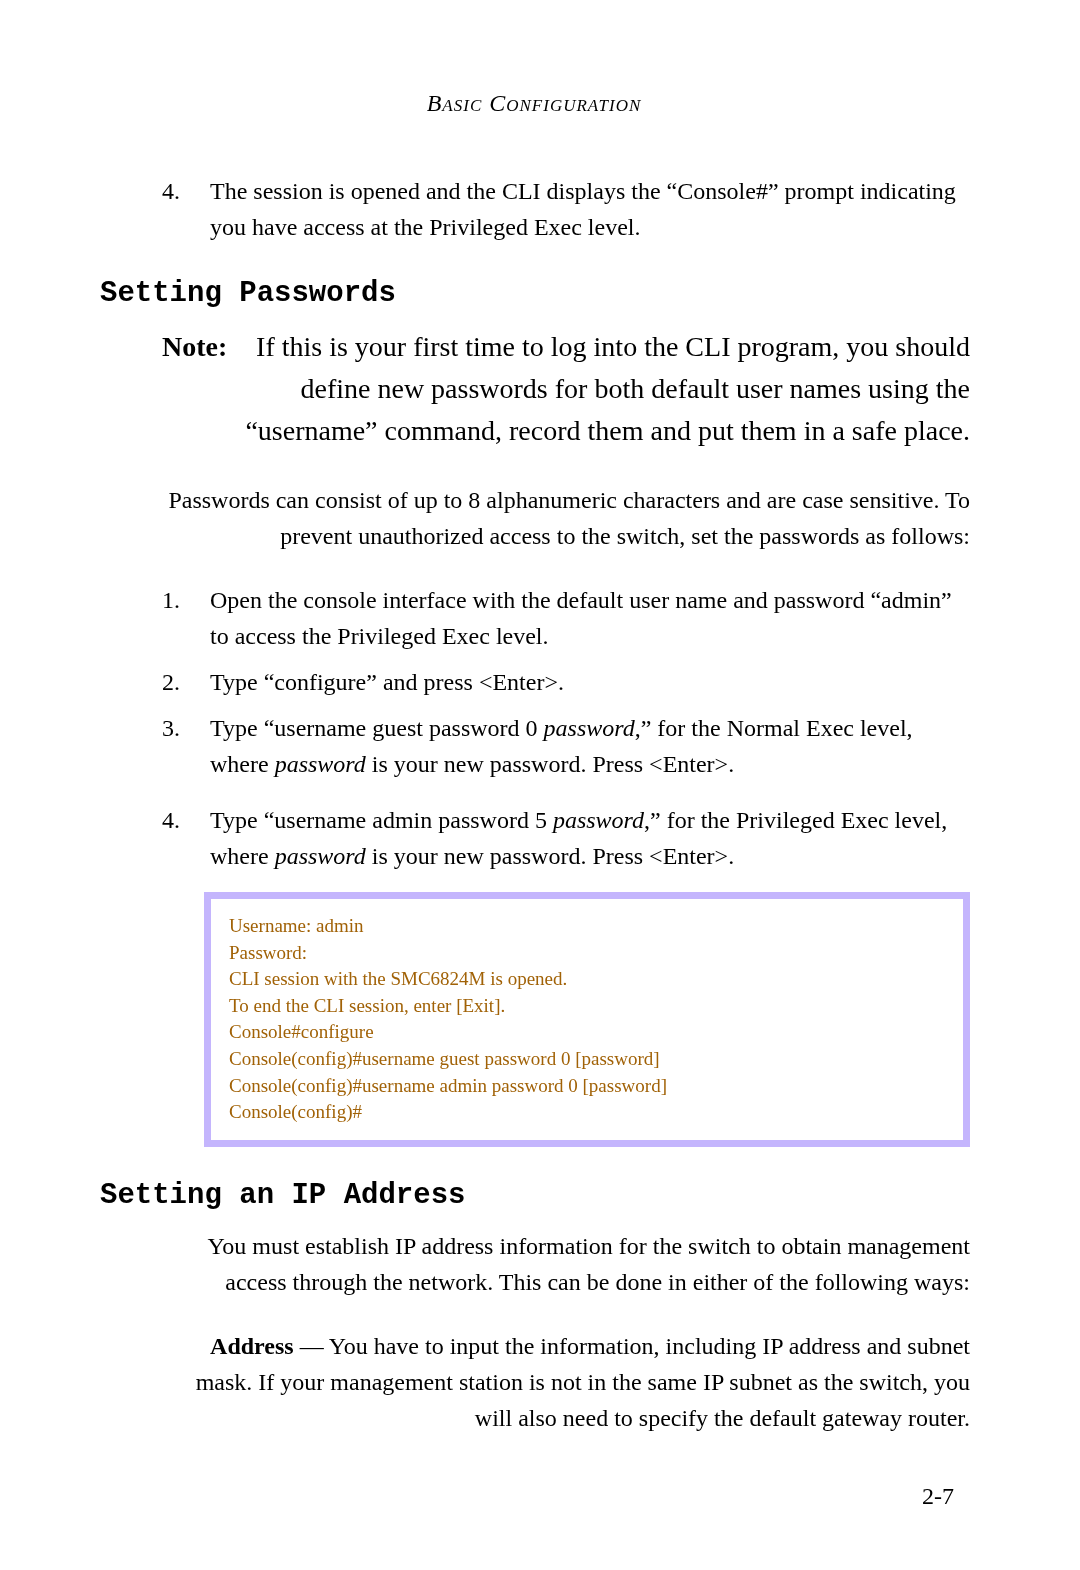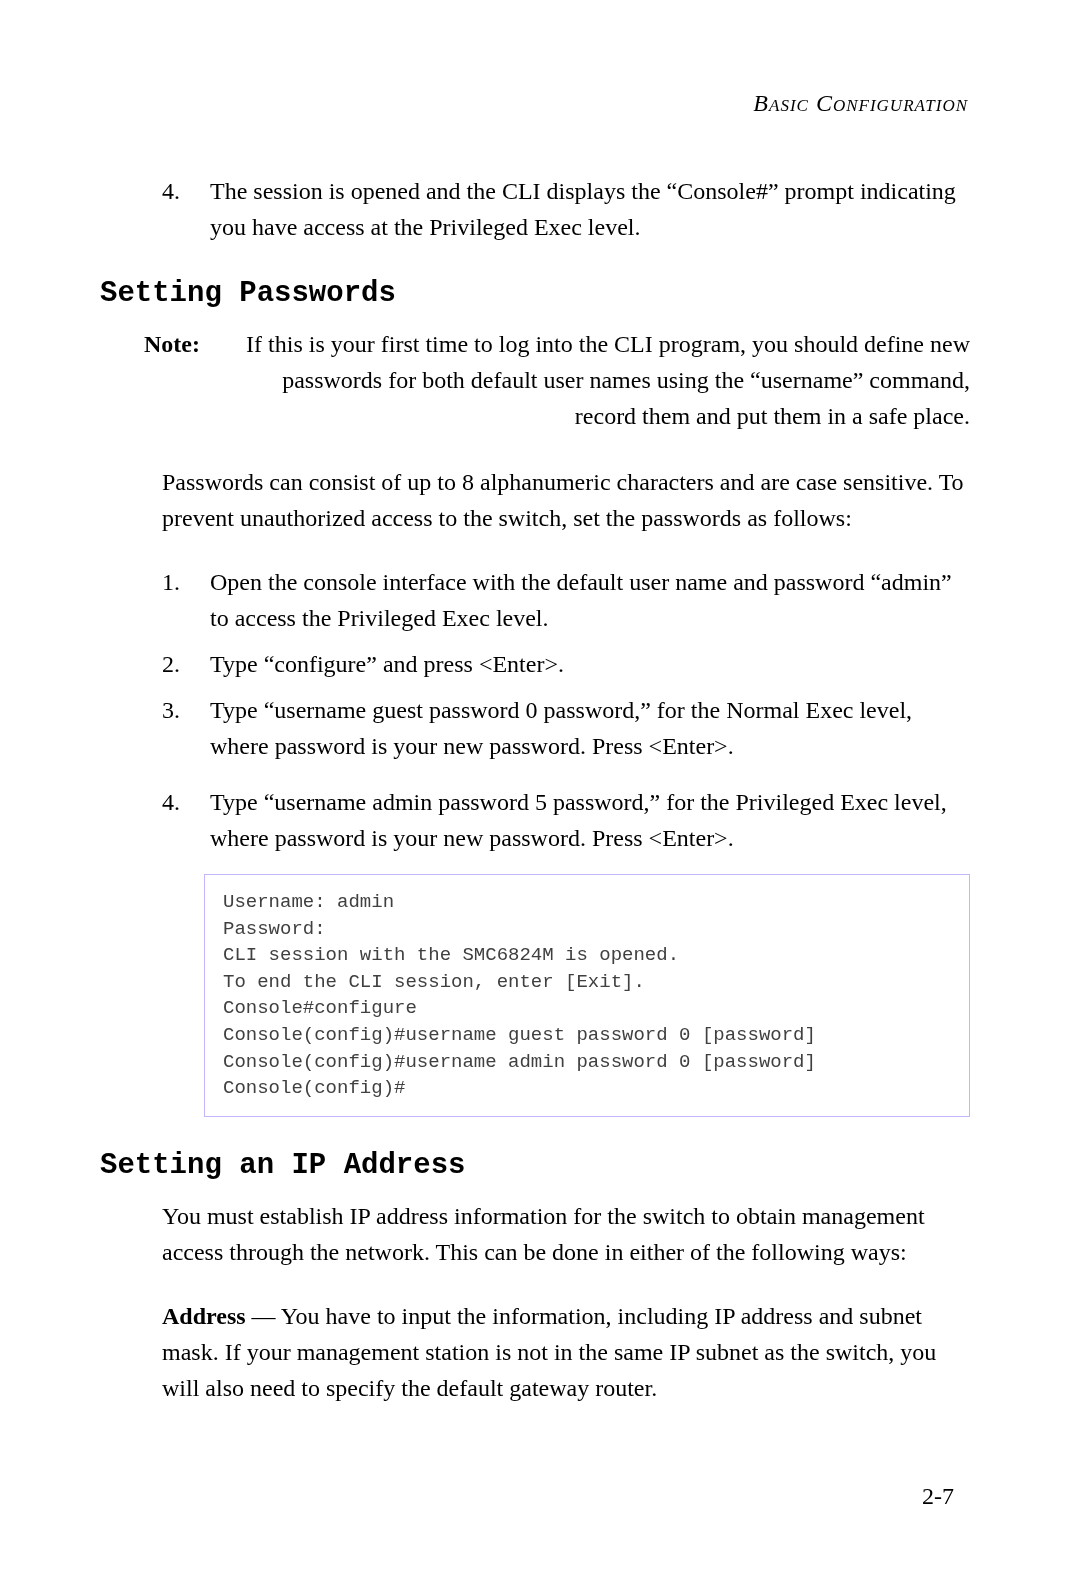--- a/index.html
+++ b/index.html
@@ -12,21 +12,21 @@
       width: 1080px;
       height: 1570px;
       background: #ffffff;
       font-family: Garamond, Georgia, 'Times New Roman', serif;
       color: #000;
       position: relative;
       padding: 90px 110px 60px 100px;
     }
     
     .page-header {
-      text-align: right;
+      text-align: center;
       font-variant: small-caps;
       font-style: italic;
       font-size: 24px;
       letter-spacing: 1px;
       margin-bottom: 56px;
       padding-right: 2px;
     }
     
     .indented-block {
       margin-left: 62px;
@@ -52,74 +52,76 @@
     h2.section-heading {
       font-size: 29px;
       font-weight: bold;
       margin-top: 32px;
       margin-bottom: 16px;
       font-family: Liberation Mono, monospace;
     }
     
     .note-block {
       display: flex;
-      margin-left: 44px;
-      font-size: 24px;
+      margin-left: 62px;
+      font-size: 28px;
       line-height: 1.5;
       margin-bottom: 30px;
     }
     
     .note-label {
       font-weight: bold;
       min-width: 80px;
     }
     
     .note-text {
       flex: 1;
       text-align: right;
     }
     
     .body-para {
       margin-left: 62px;
       font-size: 24px;
       line-height: 1.5;
       margin-bottom: 28px;
+      text-align: right;
     }
     
     .ordered-list {
       margin-left: 62px;
       margin-bottom: 18px;
     }
     
     .ordered-list .ordered-item {
       margin-bottom: 10px;
     }
     
     .code-block {
       margin-left: 104px;
       margin-right: 0;
-      border: 1px solid #c4b5fd;
+      border: 7px solid #c4b5fd;
       padding: 14px 18px 14px 18px;
-      font-family: Liberation Mono, monospace;
+      font-family: Liberation Serif, serif;
       font-size: 19px;
       line-height: 1.4;
       white-space: pre;
-      color: #404040;
+      color: #a16207;
       margin-top: 14px;
       margin-bottom: 28px;
     }
     
     .page-number {
       position: absolute;
       bottom: 60px;
       right: 126px;
       font-size: 24px;
     }
     
     .italic {
+      font-style: italic;
     }
     
     .bold {
       font-weight: bold;
     }
     
     .spacer-sm {
       height: 10px;
     }
   </style>

